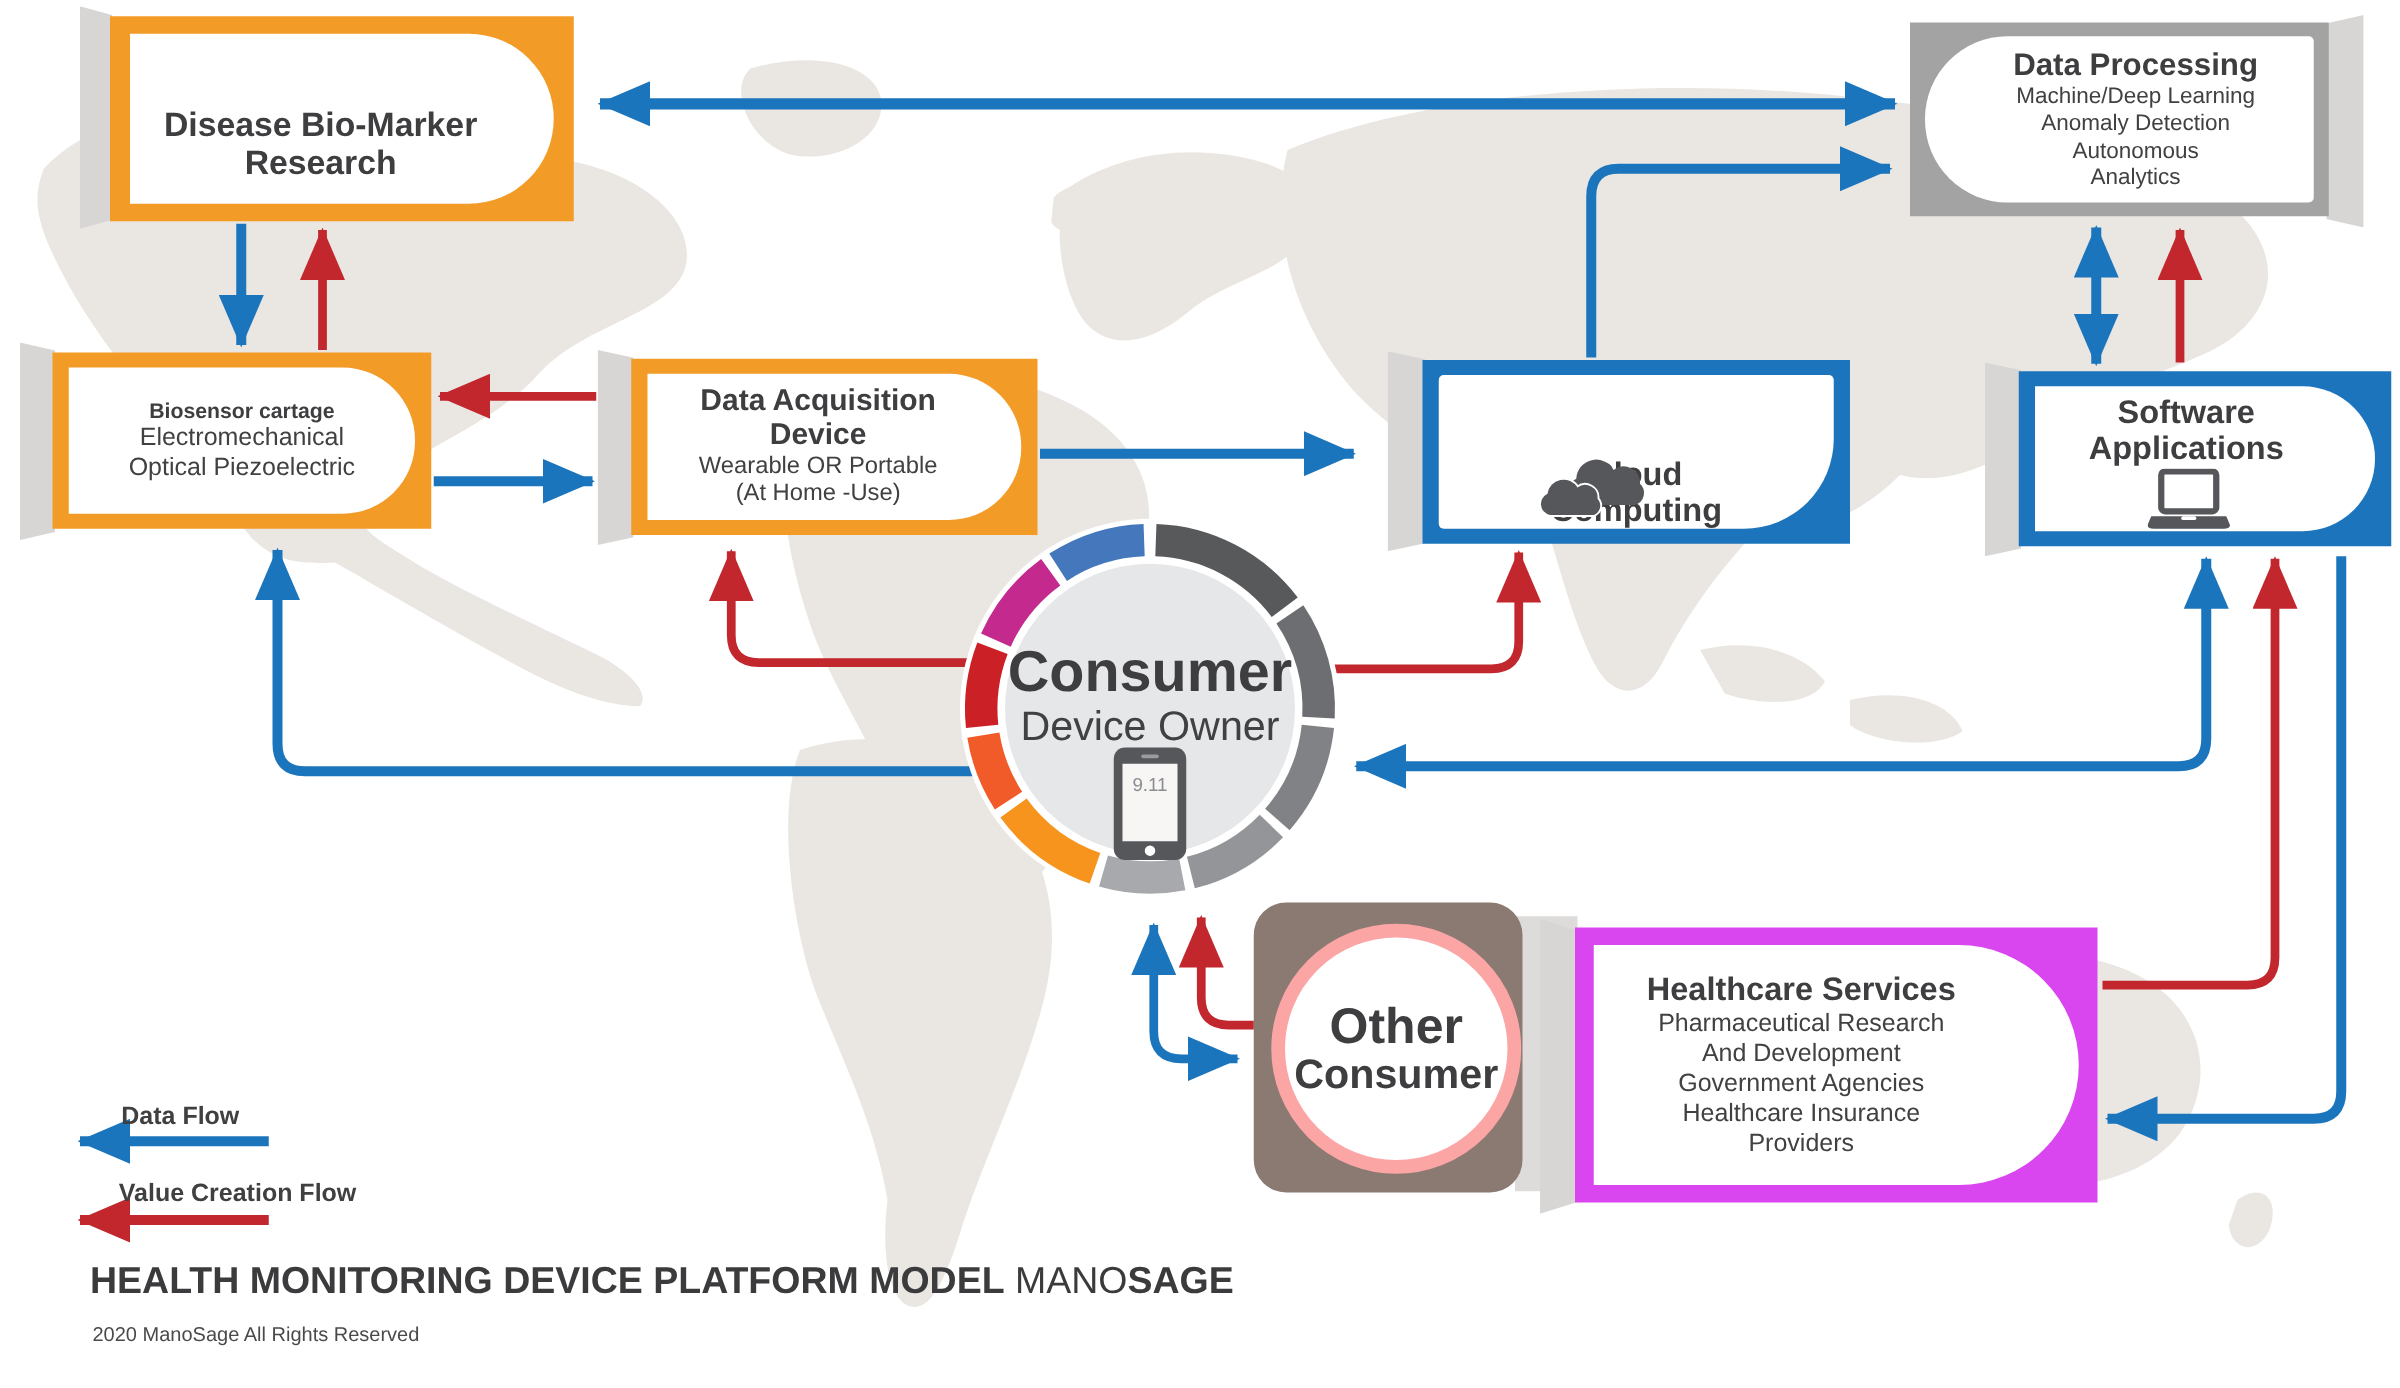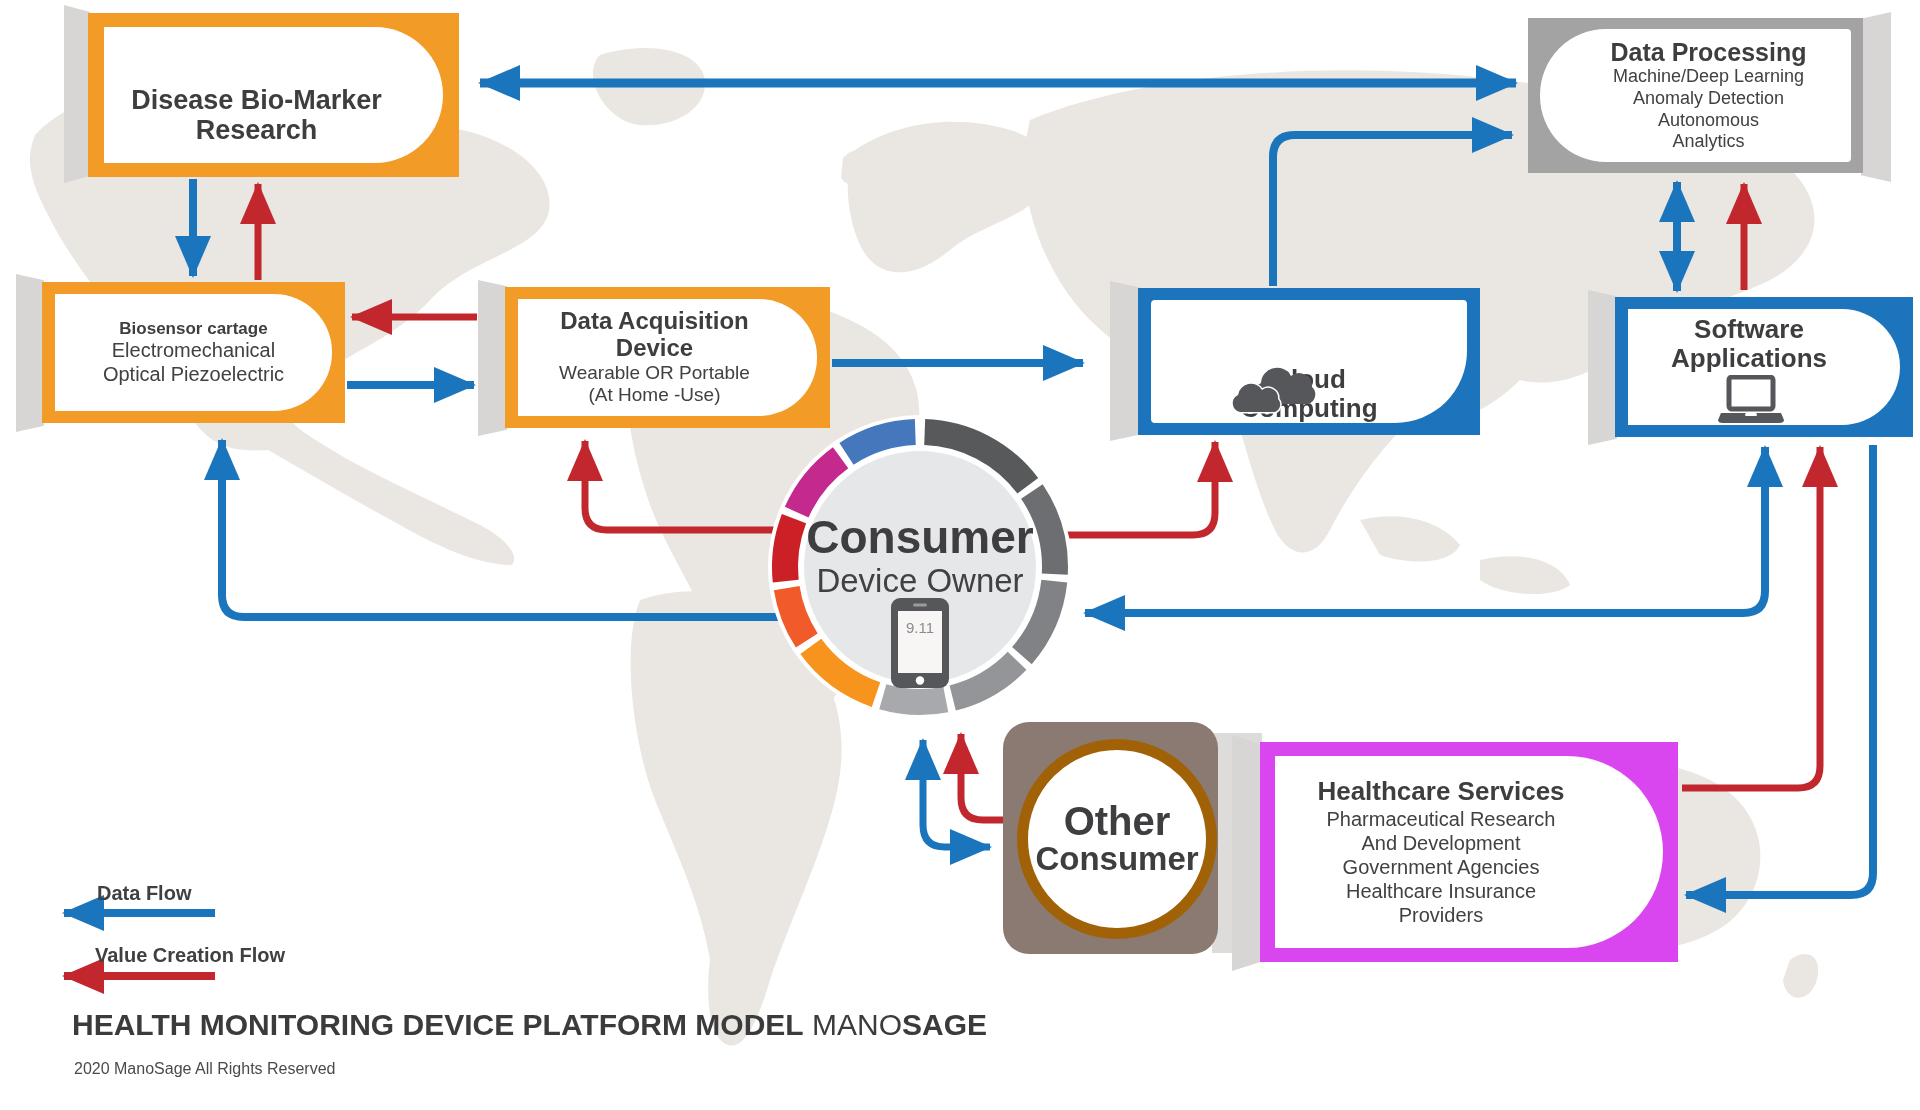--- a/index.html
+++ b/index.html
@@ -175,21 +175,21 @@
     <div class="node-title" style="font-size:26px;padding-right:56px;">Healthcare Services</div>
     <div class="node-sub ml" style="font-size:20px;padding-right:56px;">Pharmaceutical Research
 And Development
 Government Agencies
 Healthcare Insurance
 Providers</div>
   </div>
 </div>
 
 <div class="brown-shadow" style="left:1003px;top:722px;width:215px;height:232px;"></div>
-<div class="circle-node" style="left:1017px;top:739px;width:178px;height:178px;border:11px solid #a16207;">
+<div class="circle-node" style="left:1017px;top:739px;width:178px;height:178px;border:11px solid #fca5a5;">
   <div class="node-title" style="font-size:40px;line-height:1.0;">Other</div>
   <div class="node-title" style="font-size:33px;line-height:1.1;">Consumer</div>
 </div>
 
 <div class="legend-label" style="left:97px;top:882px;">Data Flow</div>
 <div class="legend-label" style="left:95px;top:944px;">Value Creation Flow</div>
 
 <div id="main-title"><span class="bold">HEALTH MONITORING DEVICE PLATFORM MODEL</span>
 <span>MANO</span><span class="bold">SAGE</span></div>
 <div id="copyright">2020 ManoSage All Rights Reserved</div>

